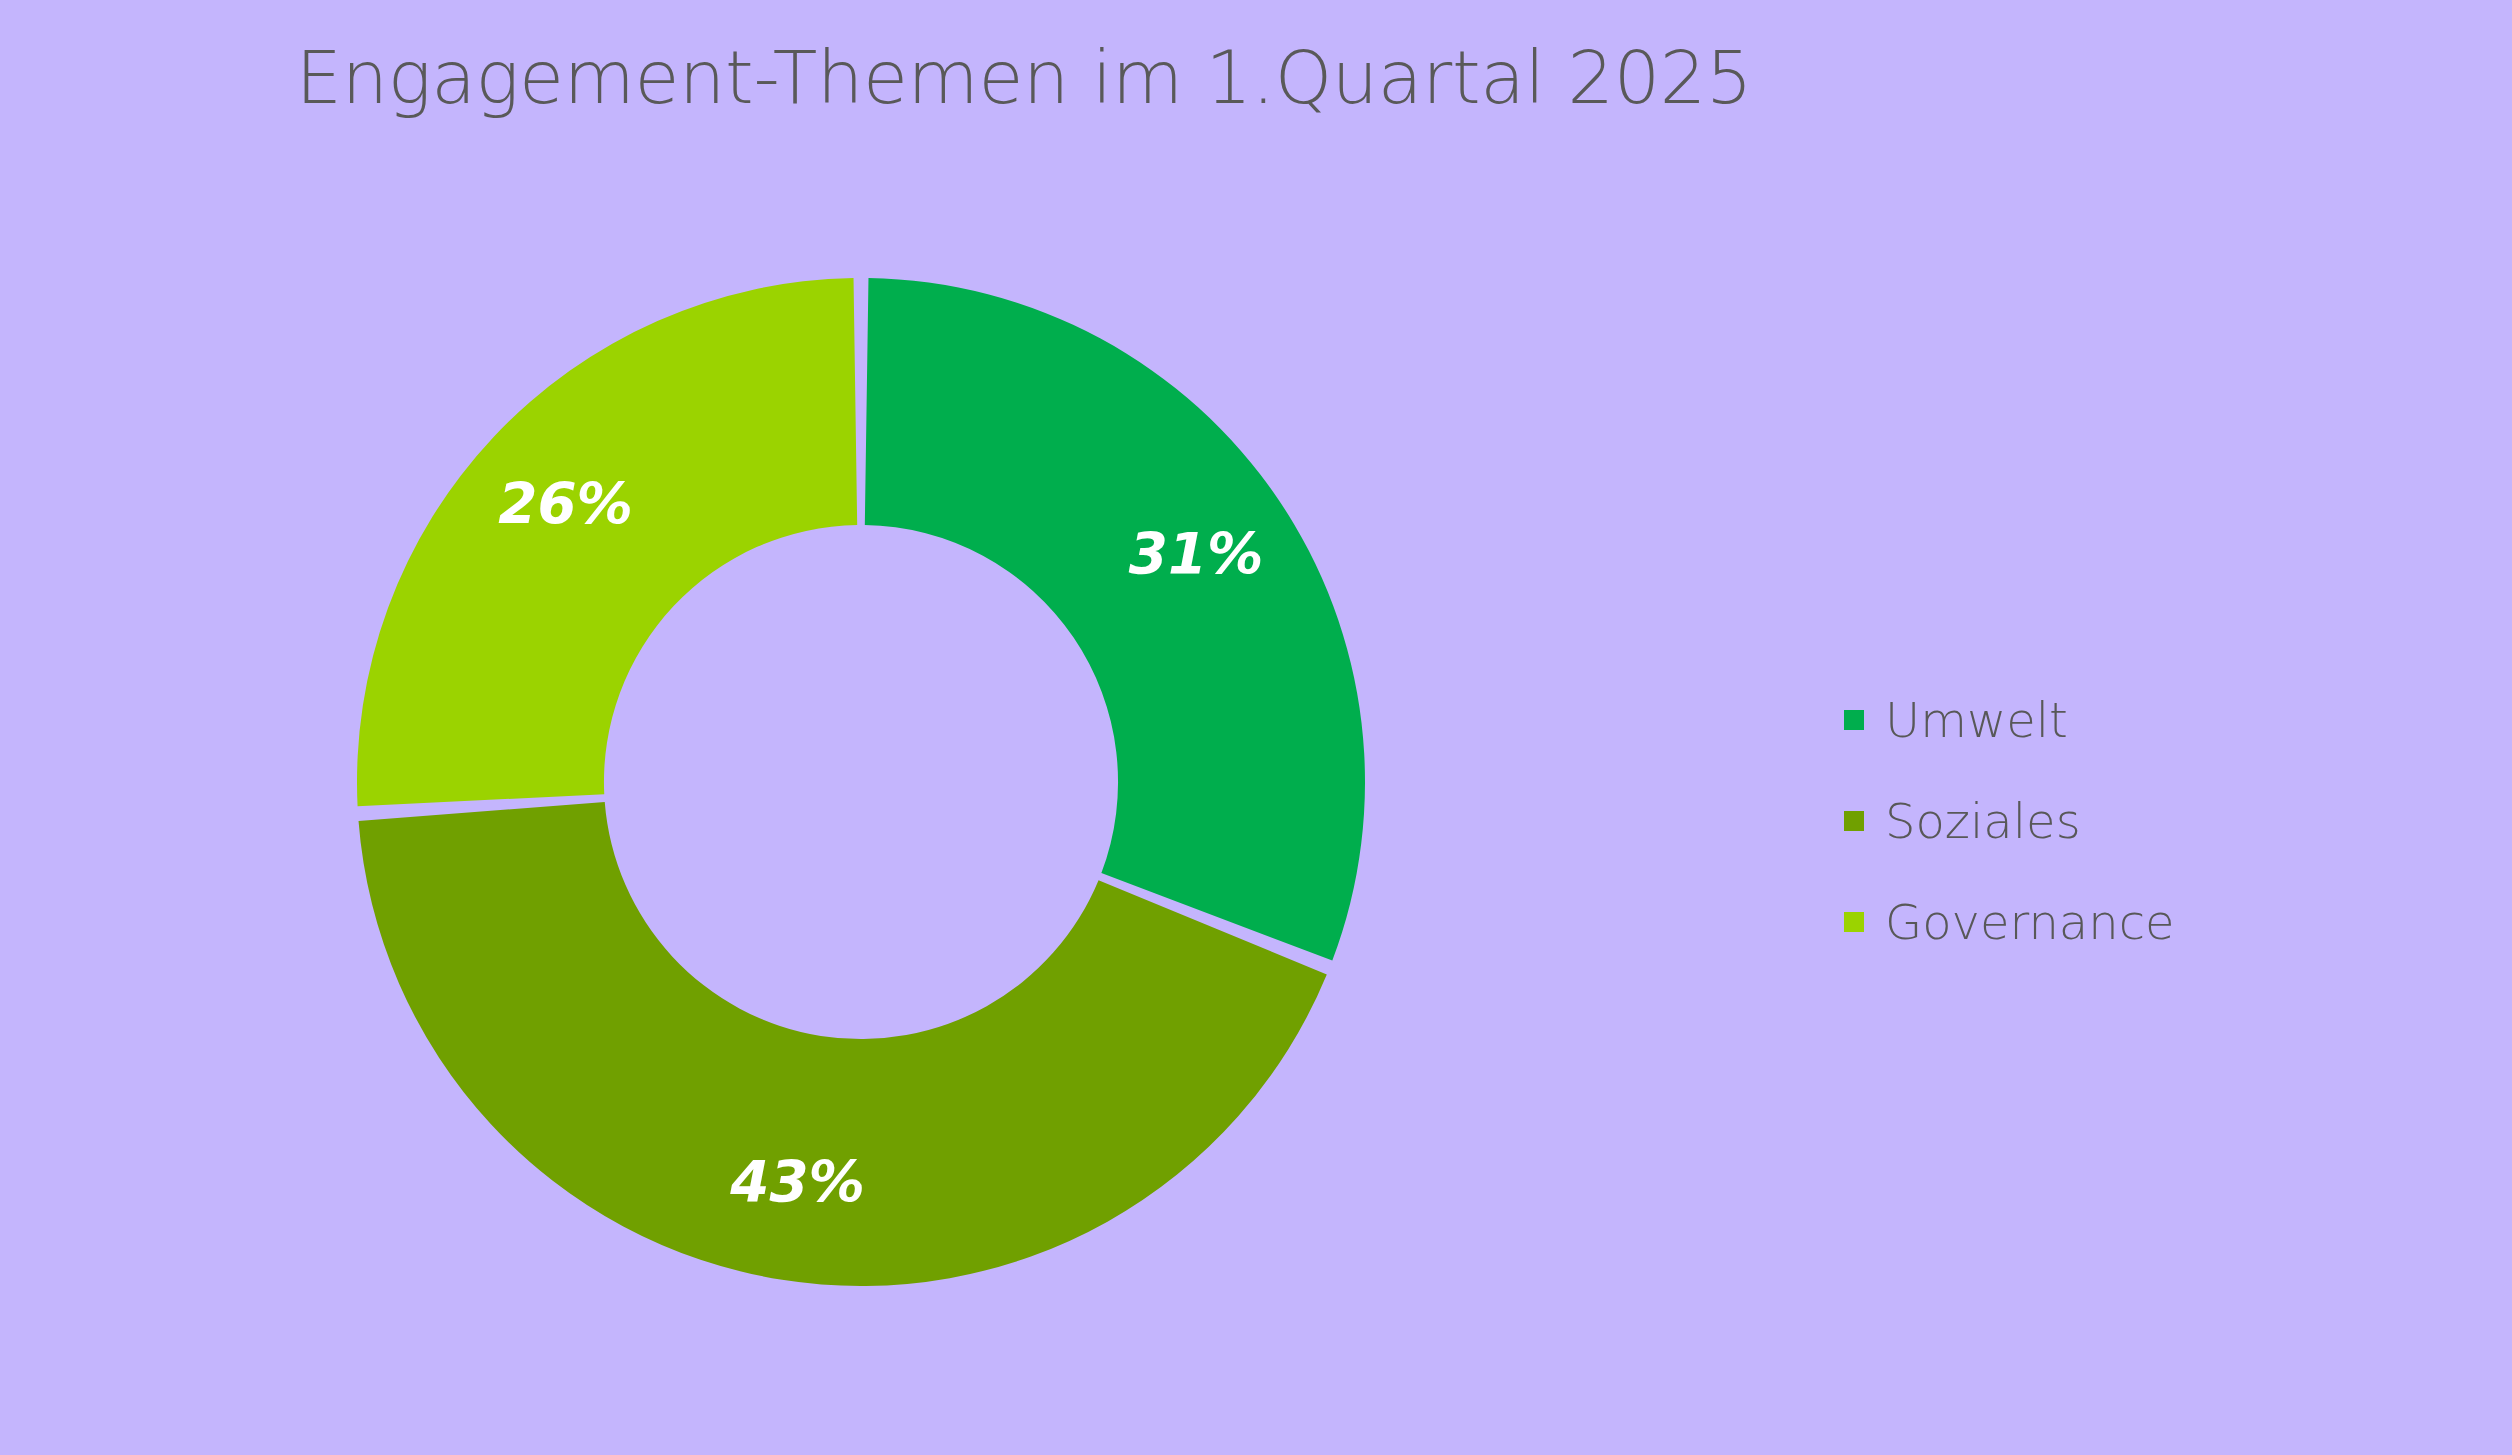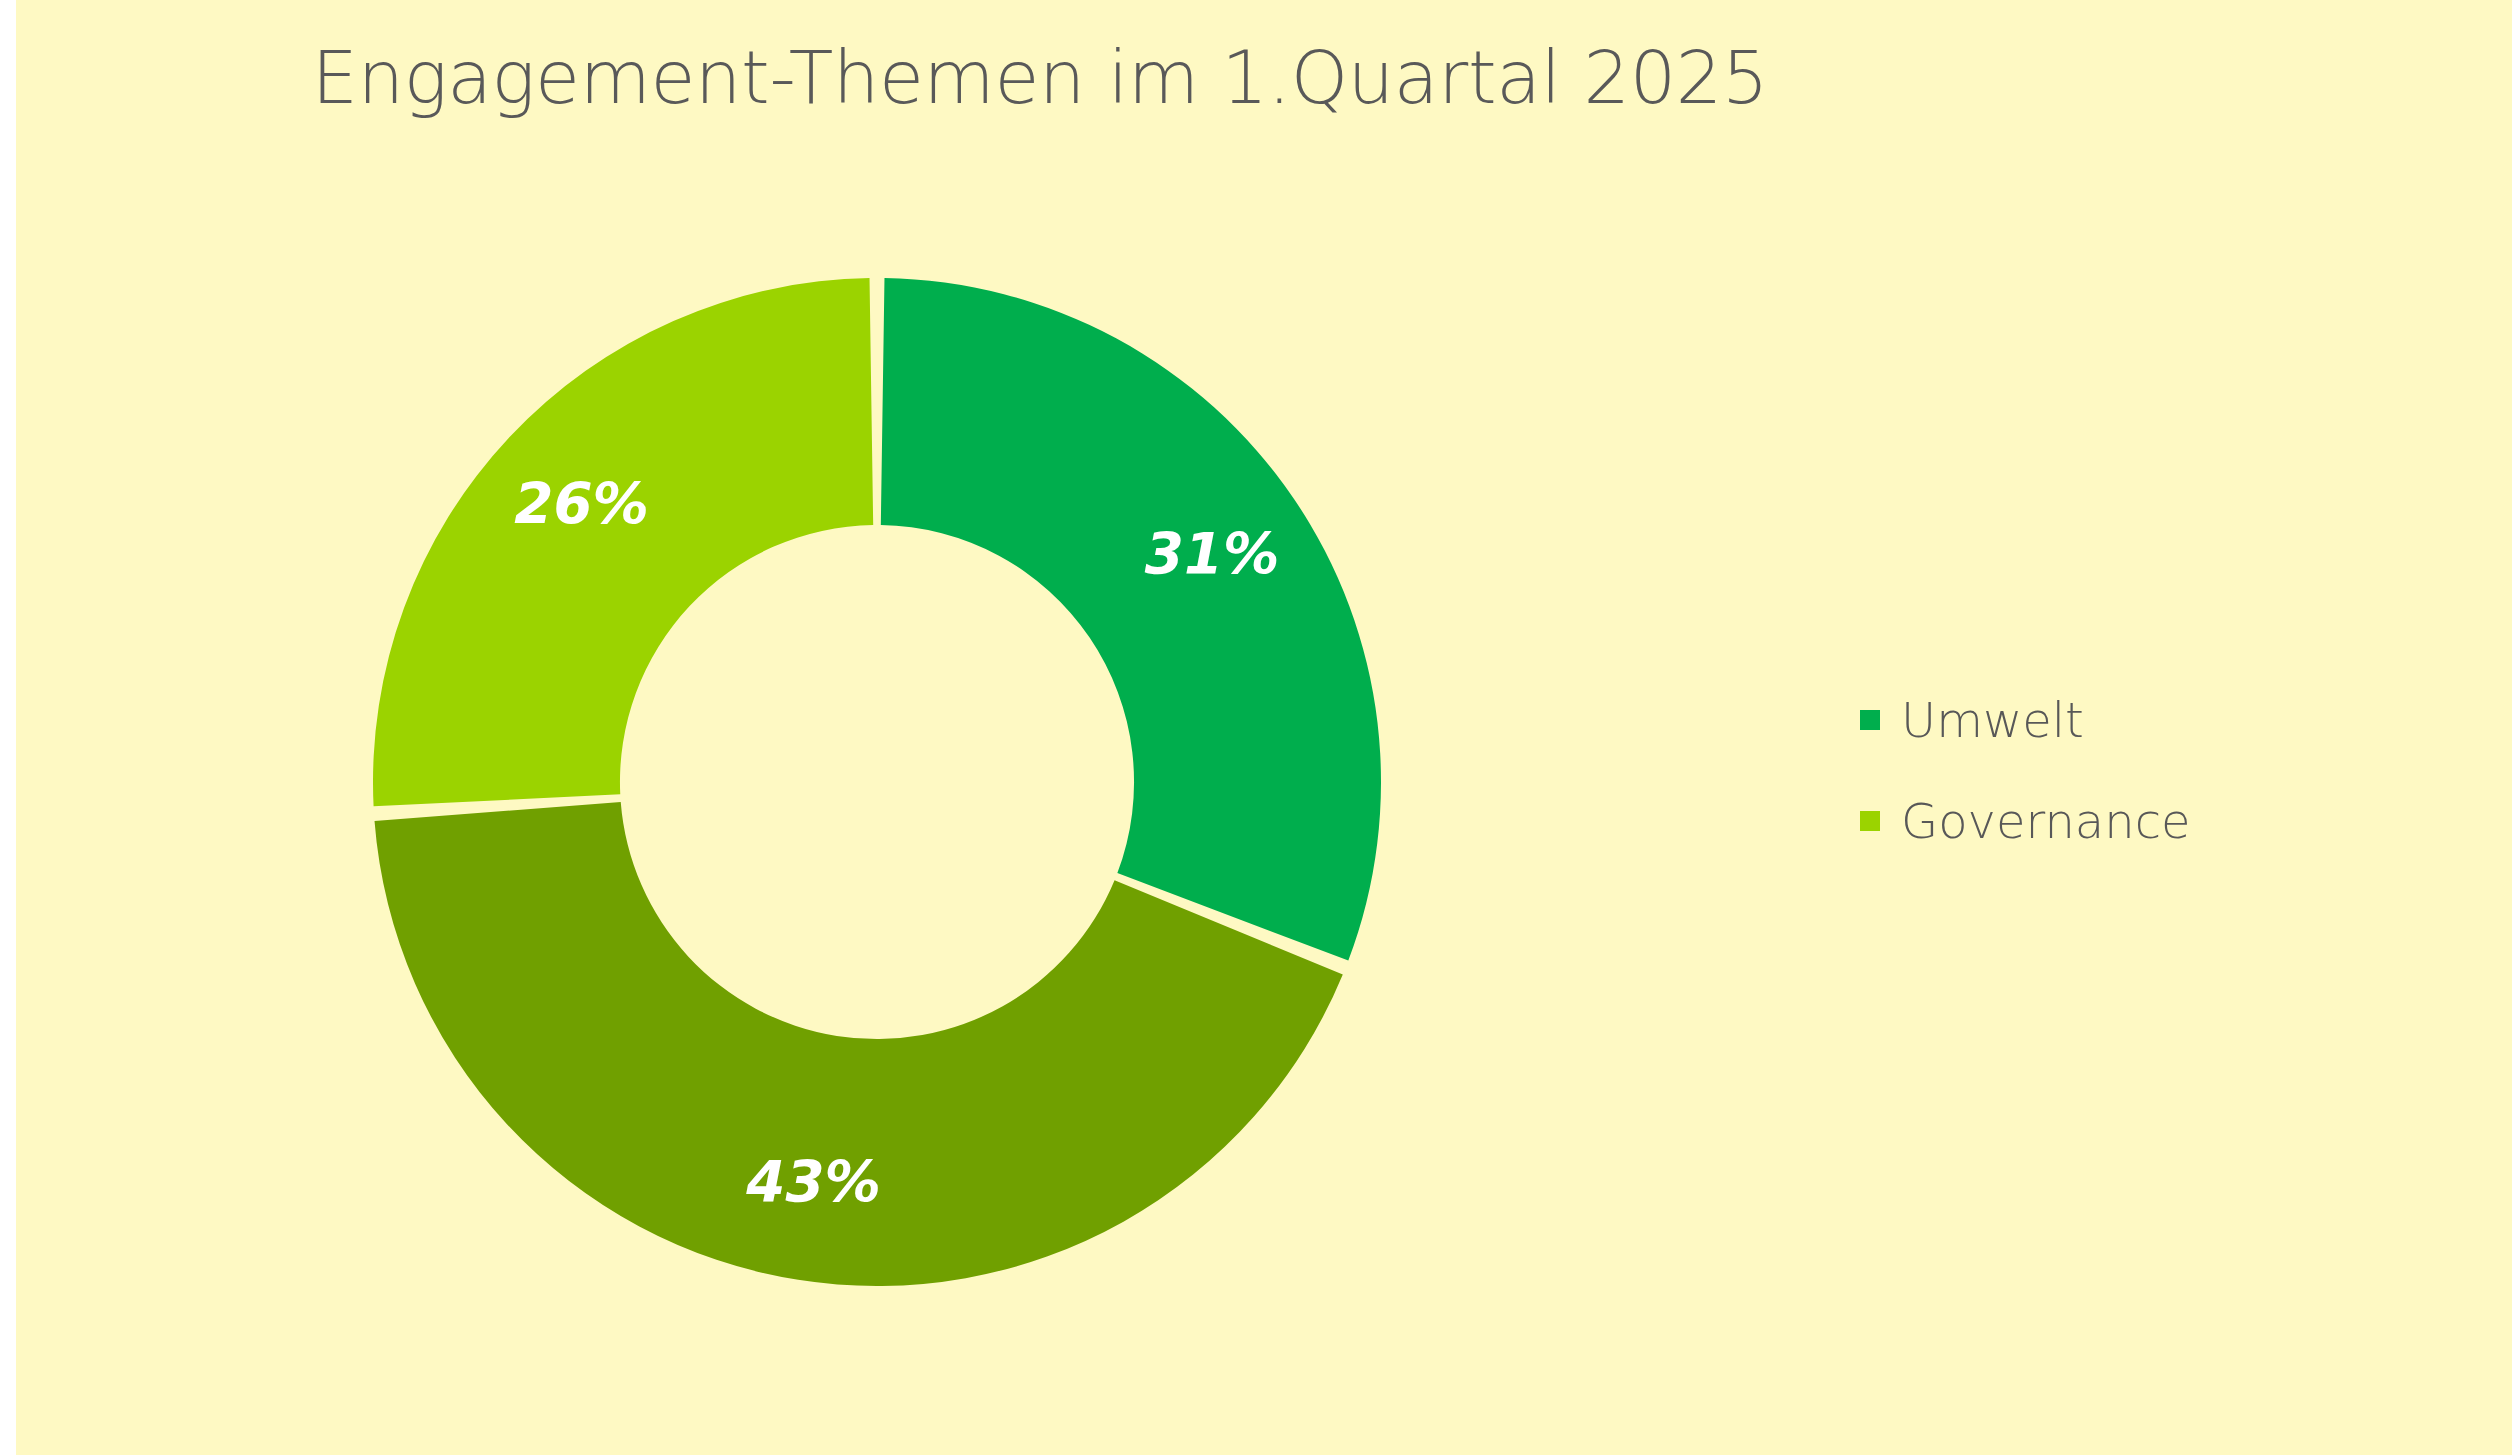--- a/index.html
+++ b/index.html
@@ -74,21 +74,21 @@
     font-size: 48px;
     font-weight: 300;
     color: #585858;
     white-space: nowrap;
     line-height: 1;
   }
 </style>
 </head>
 <body>
 
-<div id="chart-root" style="background: #fef9c3; margin-left: 16px;">
+<div id="chart-root" style="background: #c4b5fd;">
 
   <div id="chart-title" style="color: rgb(89, 89, 89);">Engagement-Themen im 1.Quartal 2025</div>
 
   <div id="donut-wrap">
     <svg id="donut-svg" viewBox="0 0 1540 1540">
       <g id="slice-group">
           <path d="M 781.4227609450866 0.0847315889939182 A 770 770 0 0 1 1490.054111458229 1042.8040992582412 L 1137.2275968436968 909.130090621703 A 392.7 392.7 0 0 0 775.8256080819941 377.34321311038696 Z" fill="#00AE4D"></path>
           <path d="M 1481.6441139315612 1064.0453283195693 A 770 770 0 0 1 2.3212245949902126 829.7436004327212 L 378.48382454344505 800.4692362206879 A 392.7 392.7 0 0 0 1132.9384981050962 919.9631174429803 Z" fill="#70A000"></path>
           <path d="M 0.8867424065880414 806.9431589614351 A 770 770 0 0 1 758.5772390549133 0.0847315889939182 L 764.1743919180058 377.34321311038696 A 392.7 392.7 0 0 0 377.7522386273599 788.8410110703319 Z" fill="#9BD300"></path>
         </g>
@@ -99,19 +99,23 @@
         </g>
     </svg>
   </div>
 
   <div id="legend">
     <div class="legend-row">
       <span class="legend-swatch" style="background: rgb(0, 174, 77);"></span>
       <span class="legend-label" style="color: rgb(88, 88, 88);">Umwelt</span>
     </div>
     <div class="legend-row">
+      <span class="legend-swatch" style="background: rgb(112, 160, 0);"></span>
+      <span class="legend-label" style="color: rgb(88, 88, 88);">Soziales</span>
+    </div>
+    <div class="legend-row">
       <span class="legend-swatch" style="background: rgb(155, 211, 0);"></span>
       <span class="legend-label" style="color: rgb(88, 88, 88);">Governance</span>
     </div>
   </div>
 
 </div>
 
 
 </body></html>

